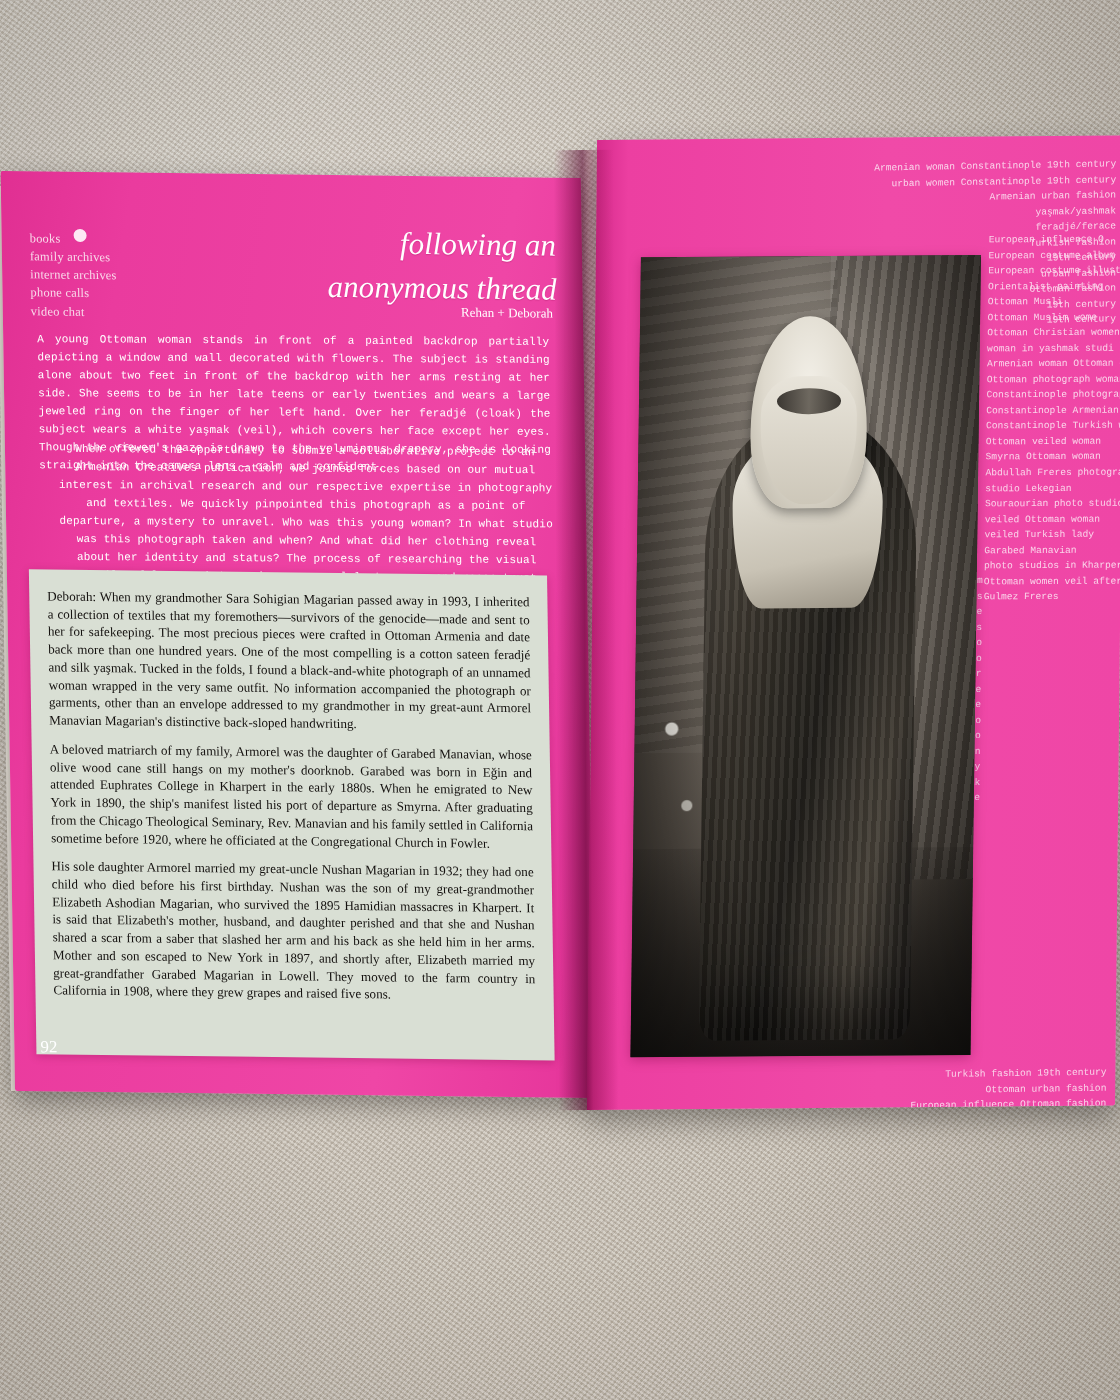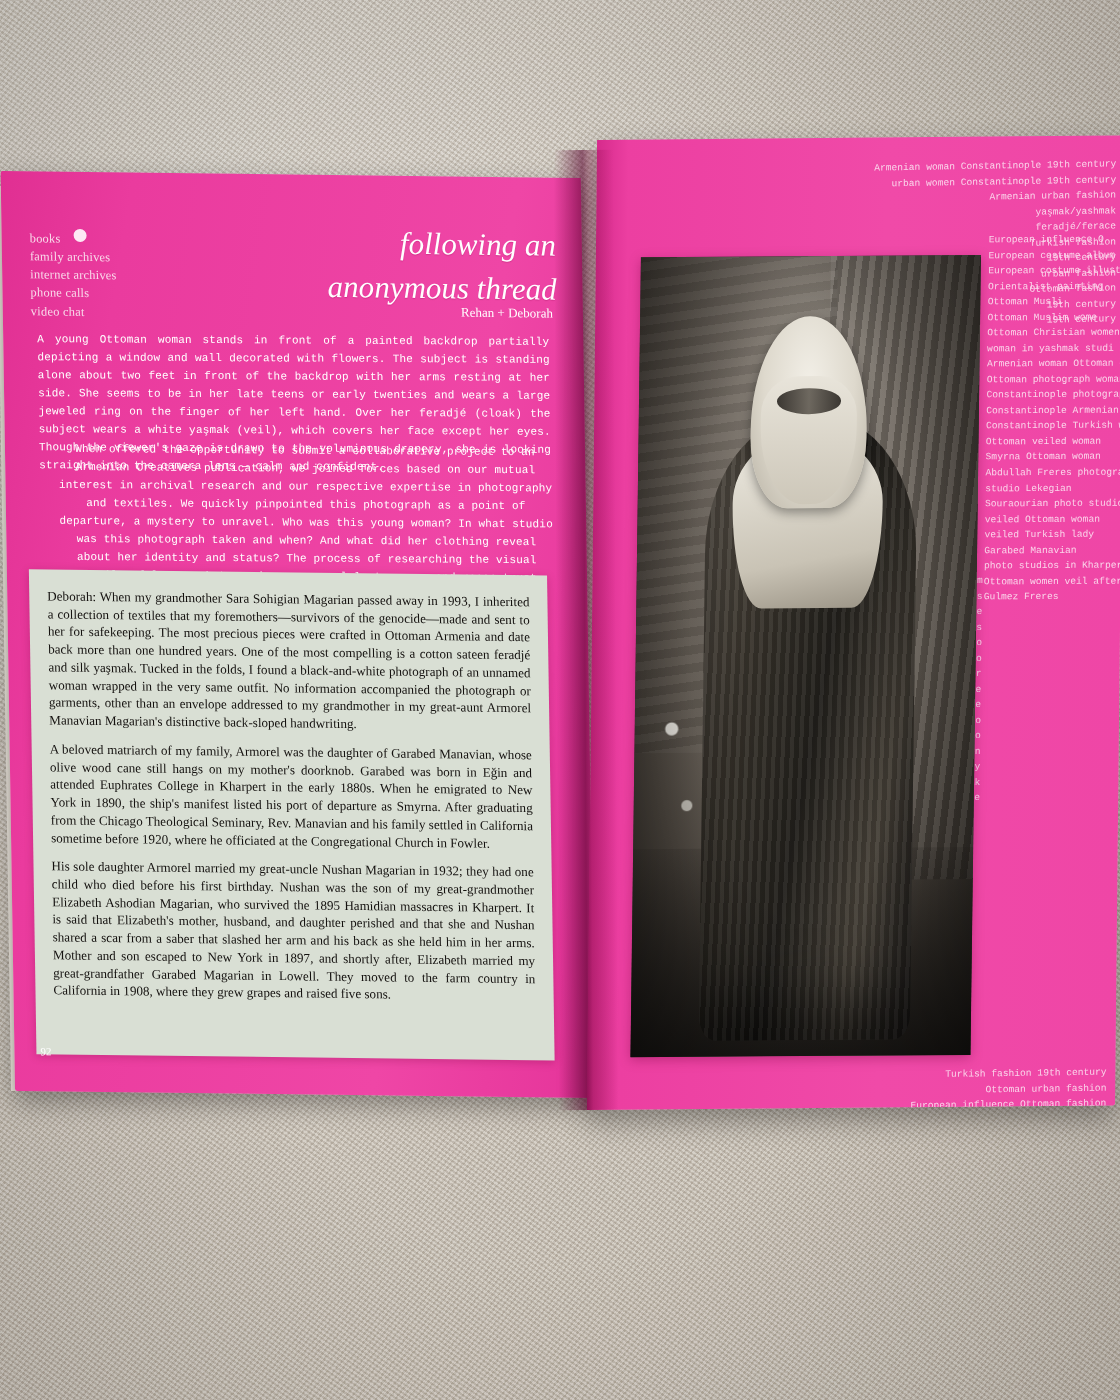--- a/index.html
+++ b/index.html
@@ -105,21 +105,21 @@
     margin:0 0 11px 0;
     color:#14110f;
     font-family:"Liberation Serif",serif;
     font-size:13.1px;line-height:1.355;text-align:justify;
     hyphens:auto;
   }
   .textbox p:last-child{margin-bottom:0;}
 
   .folio{
     position:absolute;left:26px;bottom:34px;color:#fff;
-    font-family:"Liberation Serif",serif;font-size:11px;
+    font-family:"Liberation Serif",serif;font-size:17px;
   }
 
   
   .photo{
     position:absolute;left:44px;top:118px;width:340px;height:800px;
     background:#2d2a27;
     box-shadow:0 3px 12px rgba(110,0,55,.35);
     overflow:hidden;
     transform:rotate(0.15deg);
   }

